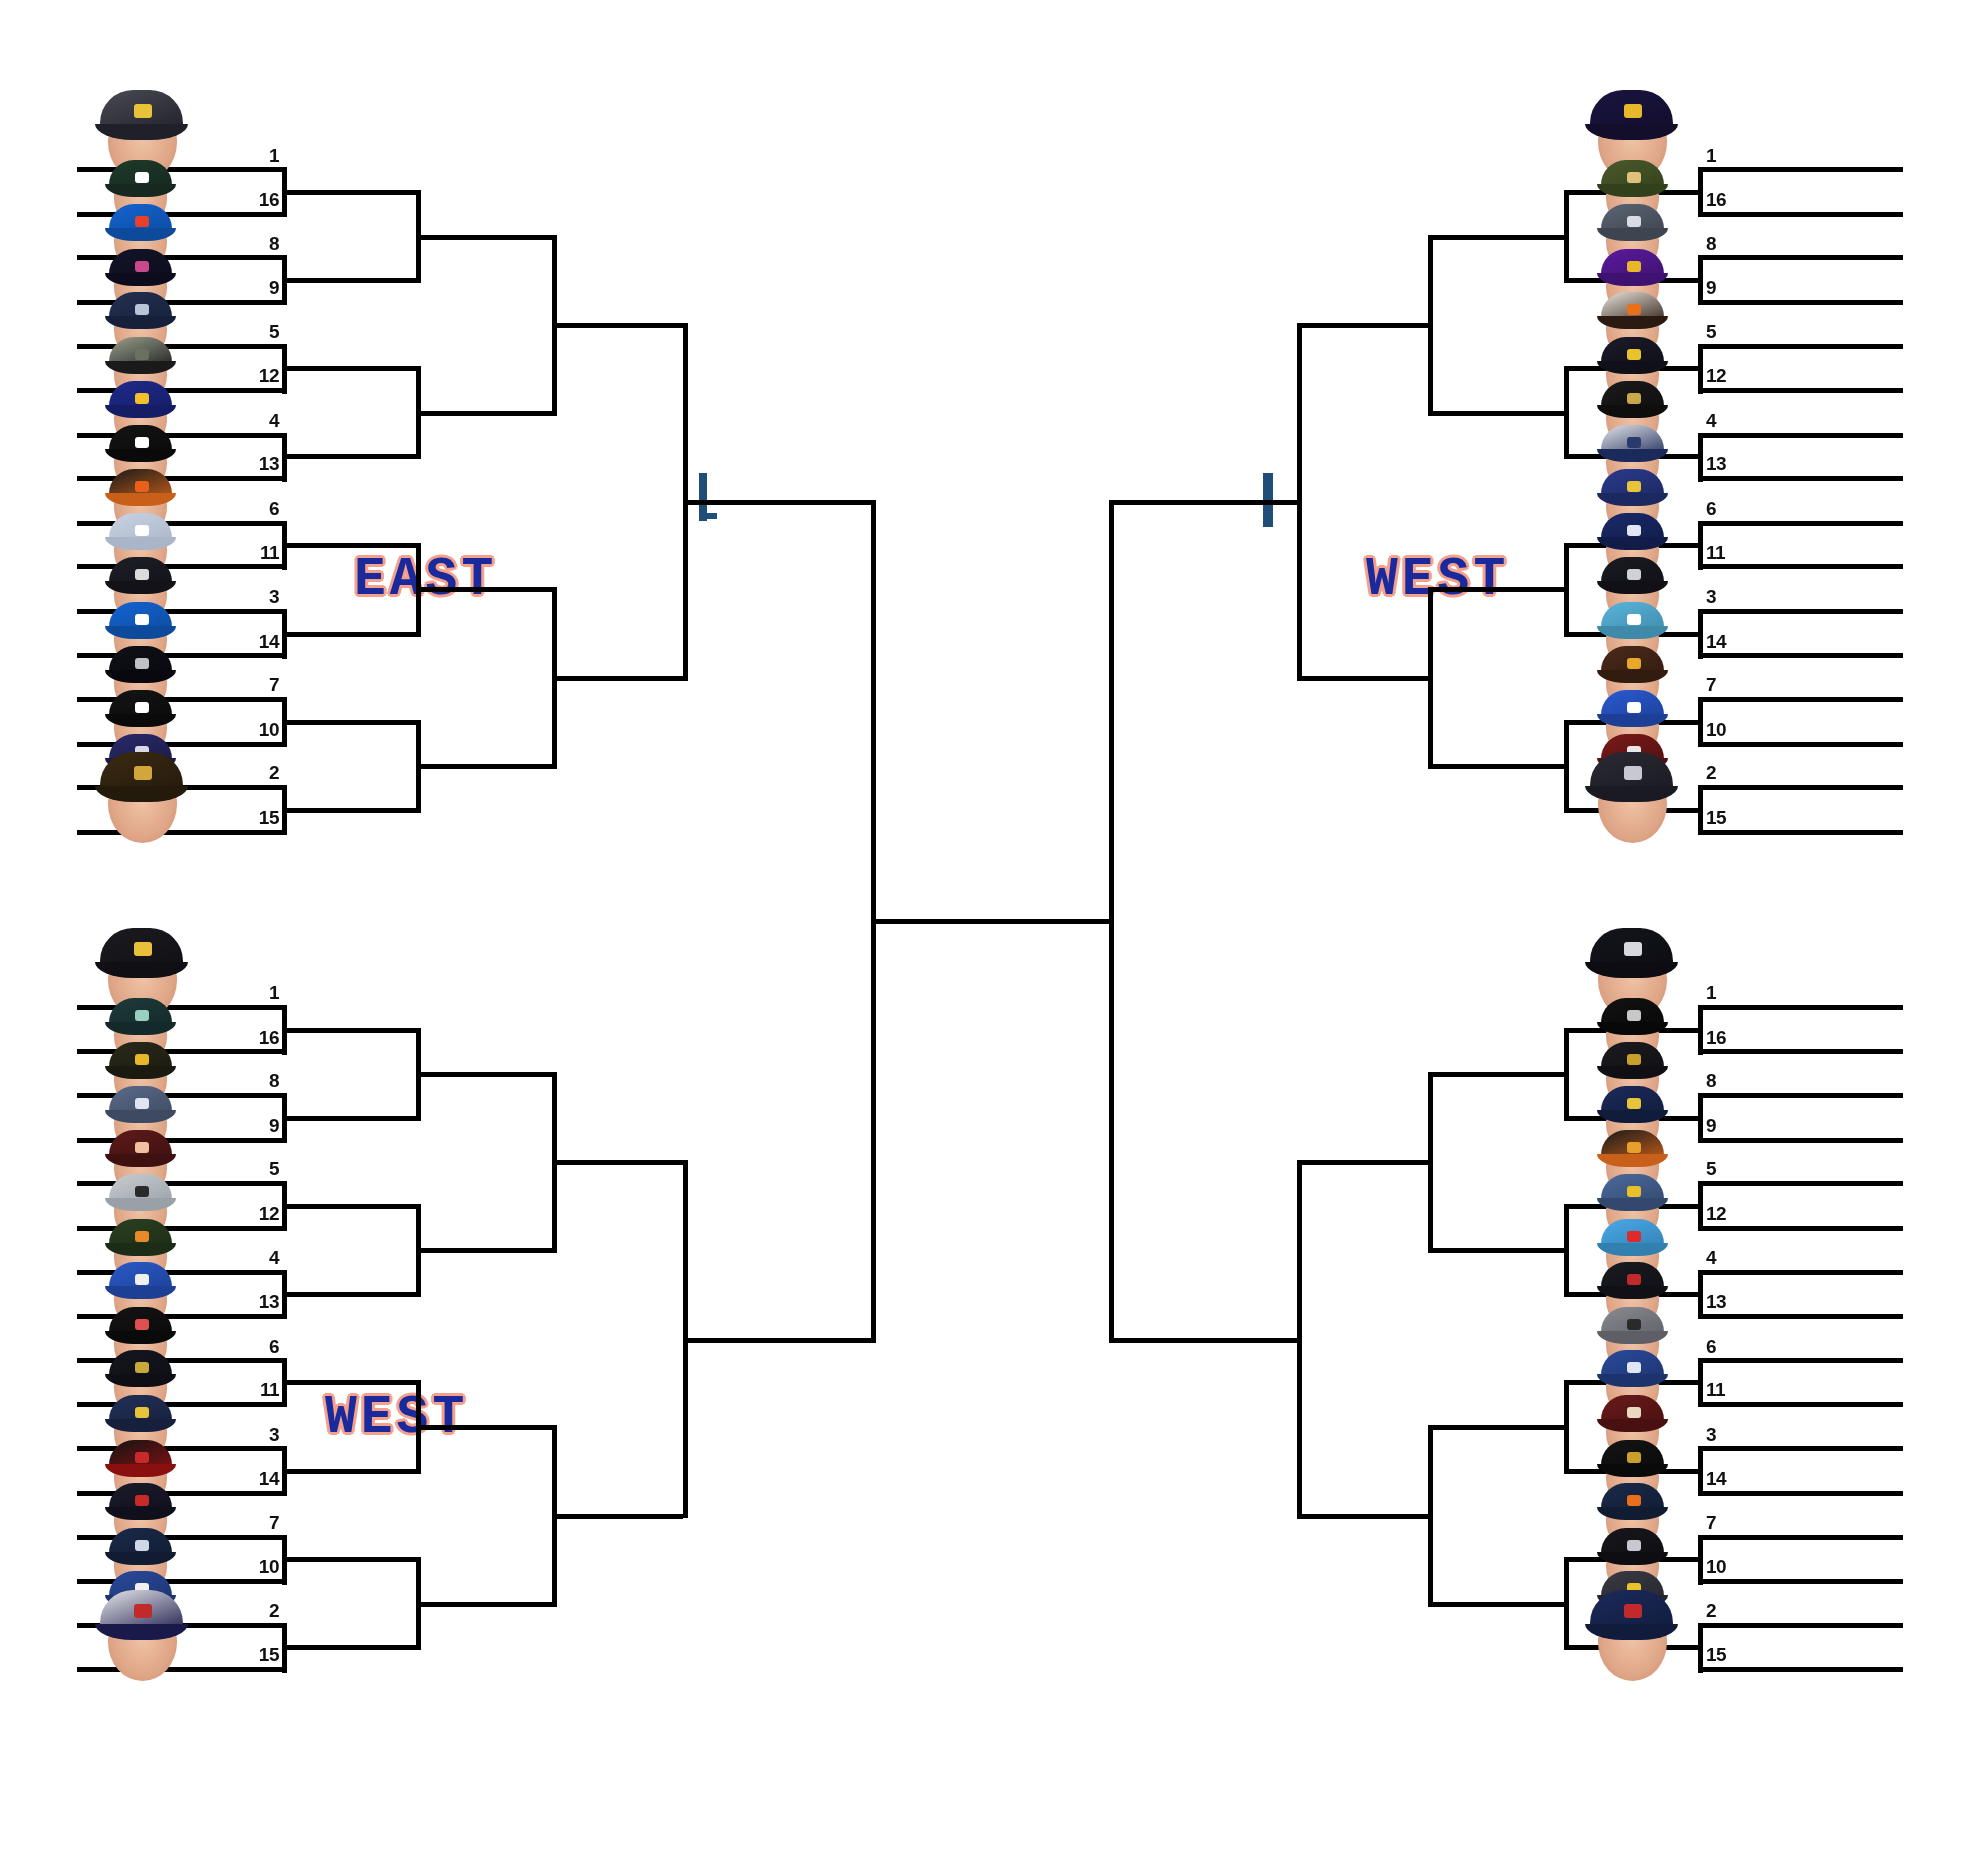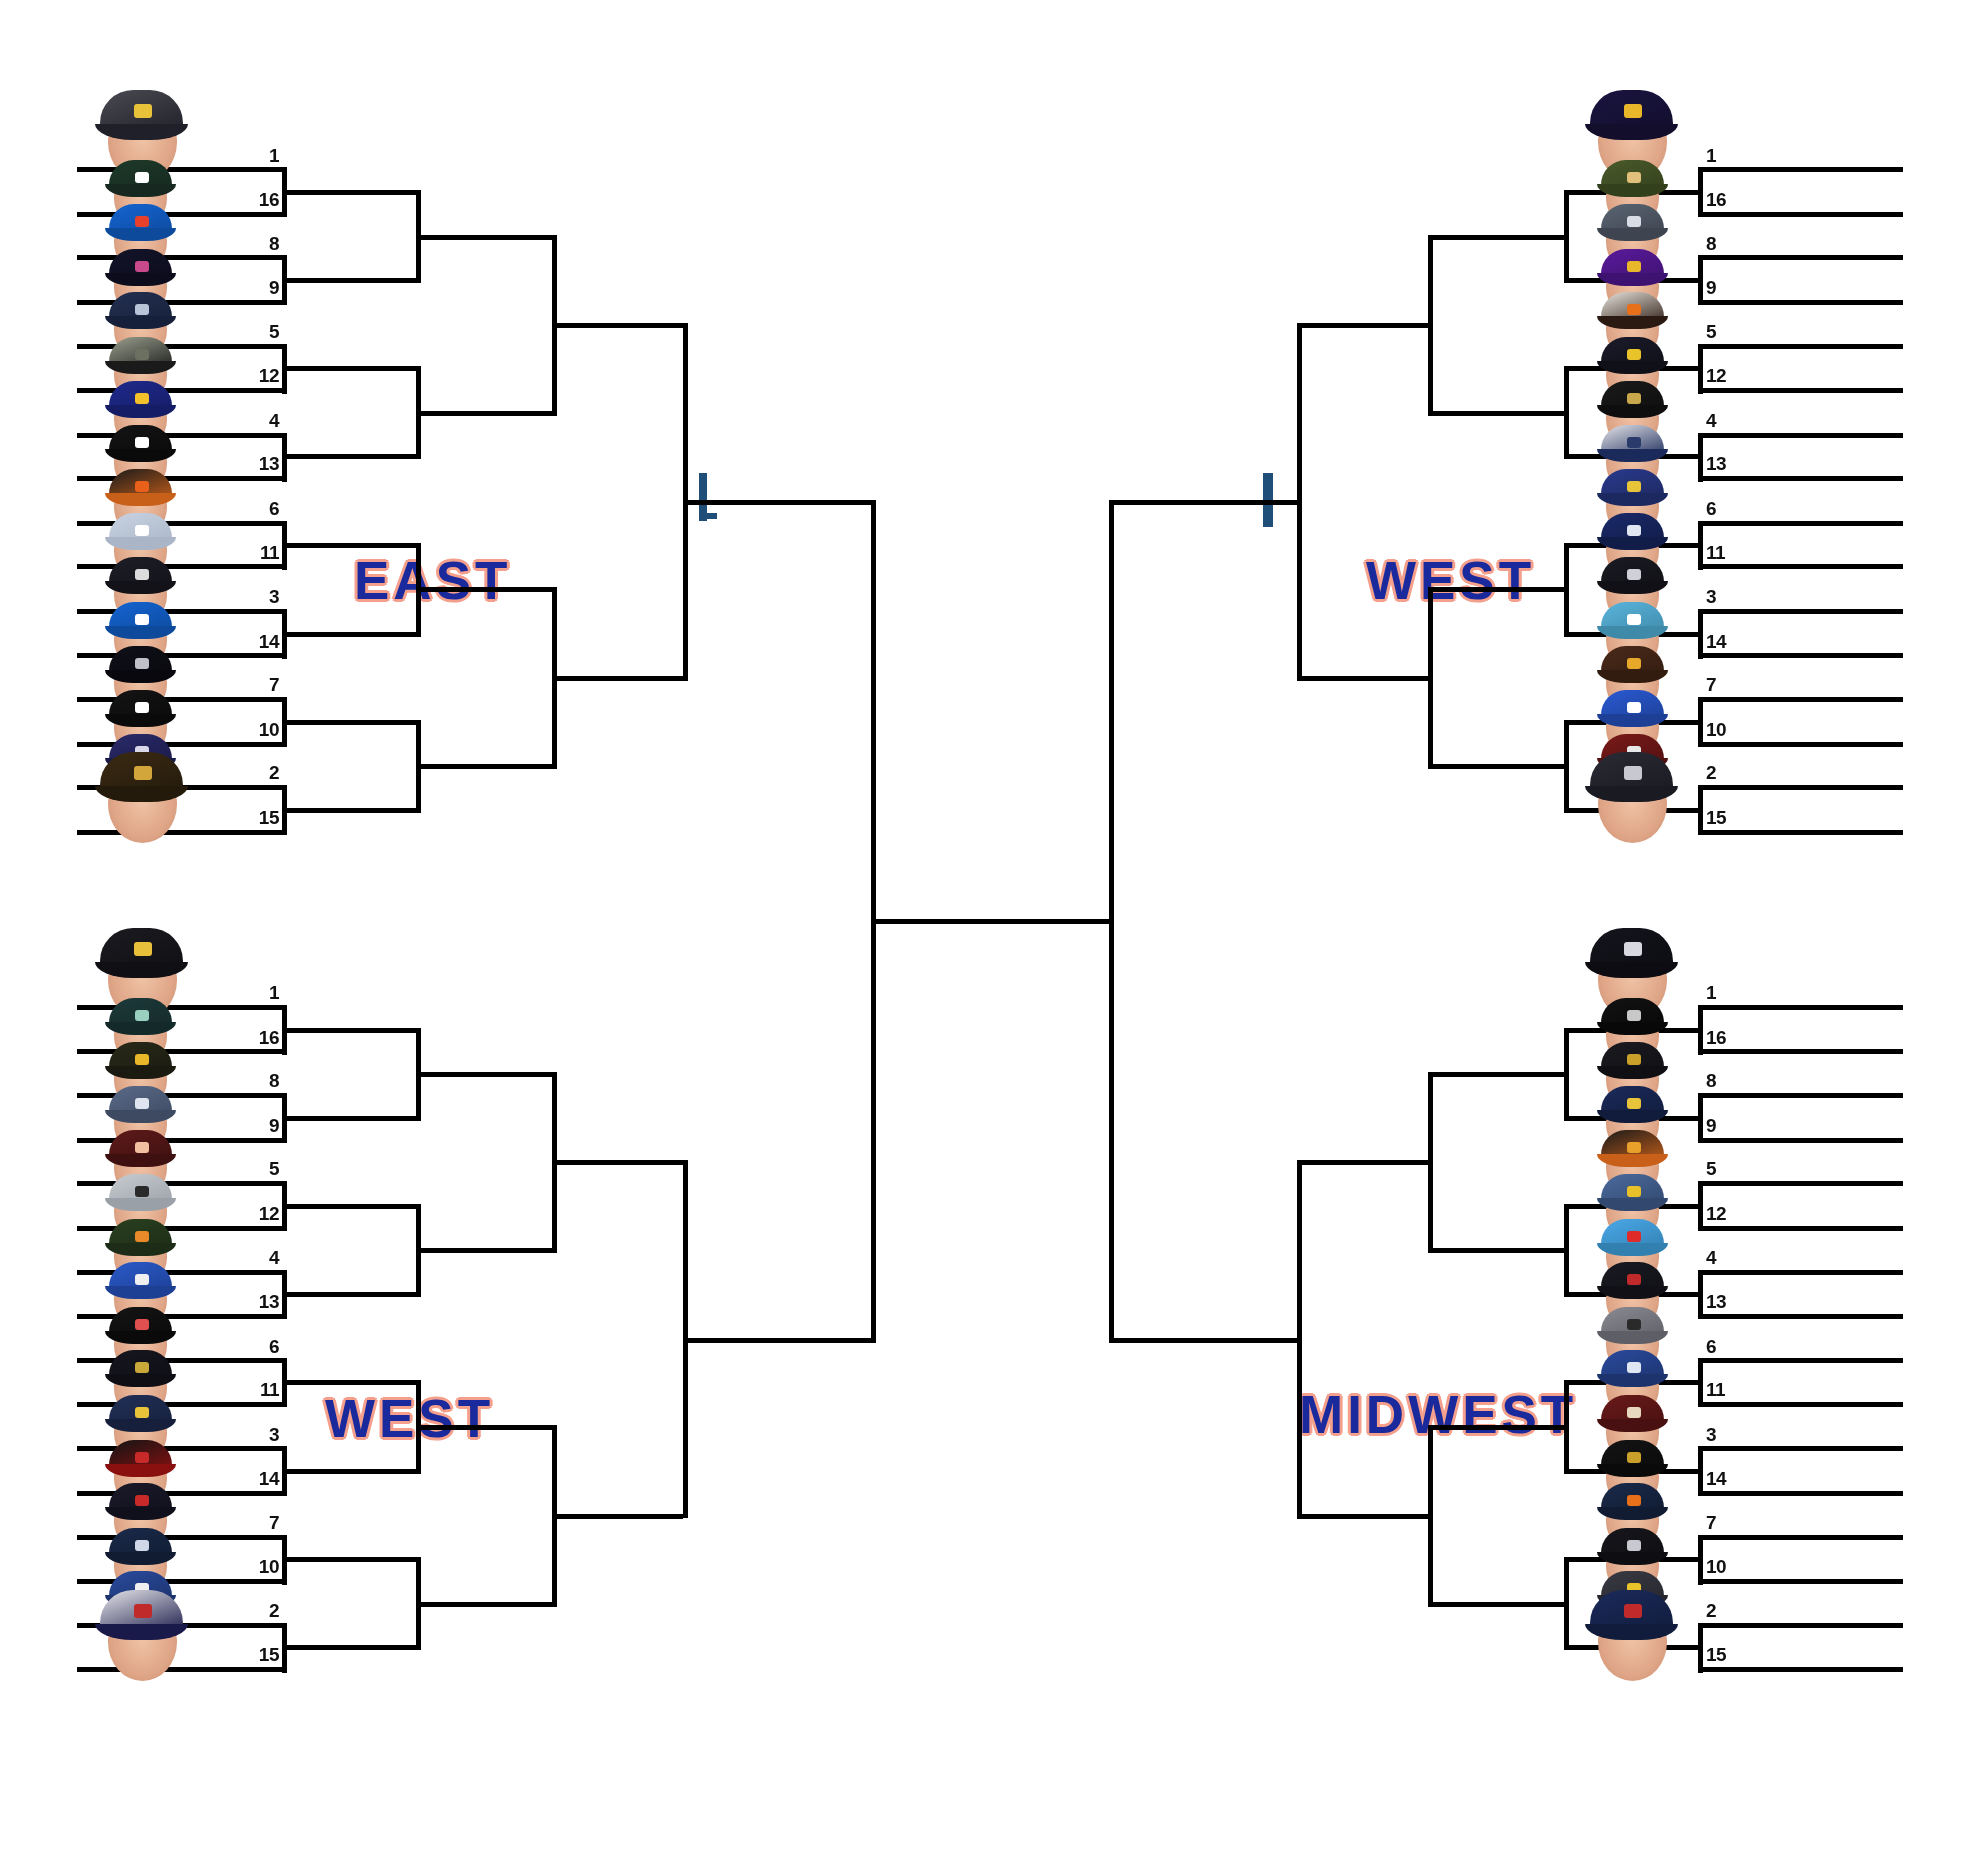--- a/index.html
+++ b/index.html
@@ -35,21 +35,21 @@
     color: #111111;
     line-height: 1;
     letter-spacing: -0.5px;
     white-space: nowrap;
   }
   .seed.left  { text-align: right; }
   .seed.right { text-align: left; }
 
   .region-label {
     position: absolute;
-    font-family: Liberation Sans, sans-serif;
+    font-family: Liberation Mono, monospace;
     font-weight: bold;
     font-size: 53px;
     letter-spacing: 4px;
     color: #1a2a9c;
     white-space: nowrap;
     -webkit-text-stroke: 4px #f4a08c;
     paint-order: stroke fill;
     text-shadow:
        3px 0 0 #f4a08c, -3px 0 0 #f4a08c,
        0 3px 0 #f4a08c, 0 -3px 0 #f4a08c,
@@ -109,23 +109,20 @@
 <div id="bracket-root">
 
   <div class="region-label" style="left:354px; top:550px;">
     <span>EAST</span>
   </div>
   <div class="region-label" style="left:325px; top:1388px;">
     <span>WEST</span>
   </div>
   <div class="region-label" style="left:1366px; top:550px;">
     <span>WEST</span>
-  </div>
-  <div class="region-label" style="left:1299px; top:1384px;">
-    <span>MIDWEST</span>
   </div>
 
   <div class="blue-tick" style="left:699px; top:473px; width:8px; height:48px;"></div>
   <div class="blue-tick" style="left:699px; top:513px; width:18px; height:6px;"></div>
   <div class="blue-tick" style="left:1263px; top:473px; width:10px; height:54px;"></div>
 
   <div id="bracket-lines">
       <div class="hline" style="left: 77px; top: 167px; width: 205px;"></div>
       <div class="hline" style="left: 77px; top: 212px; width: 205px;"></div>
       <div class="hline" style="left: 77px; top: 255px; width: 205px;"></div>

